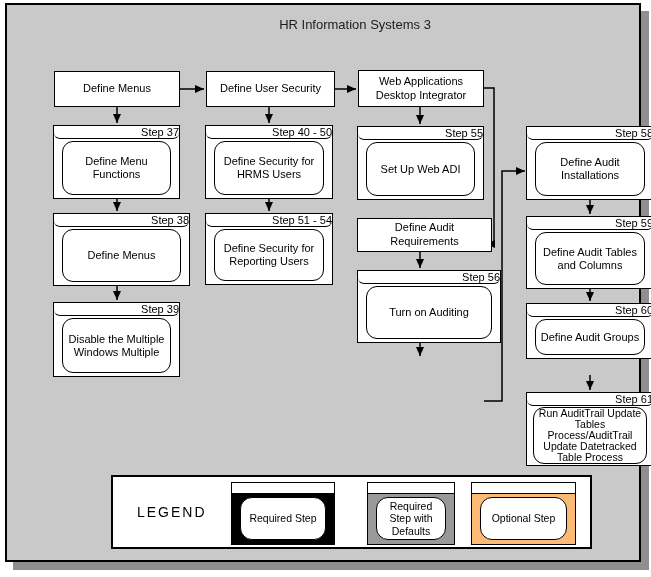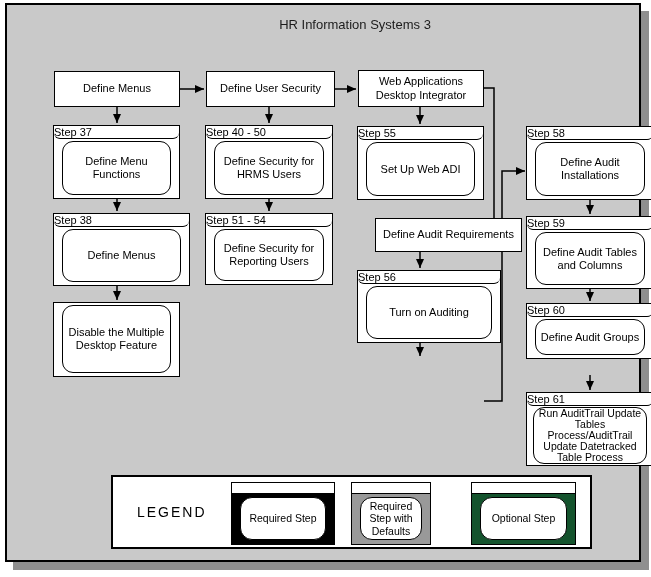--- a/index.html
+++ b/index.html
@@ -36,21 +36,21 @@
     position:absolute;background:var(--box-fill);border:1px solid var(--line-color);
     display:flex;align-items:center;justify-content:center;text-align:center;
     font-size:11px;line-height:1.25;padding:1px 4px;
   }
   .step{
     position:absolute;background:var(--box-fill);border:1px solid var(--line-color);
     display:flex;flex-direction:column;
   }
   .step-header{
     height:13px;flex:0 0 13px;border-bottom:1px solid var(--line-color);
-    text-align:left;font-size:11px;line-height:13px;background:var(--box-fill);border-radius:6px;
+    text-align:right;font-size:11px;line-height:13px;background:var(--box-fill);border-radius:6px;
   }
   .step-body{flex:1;display:flex;padding:2px 8px 3px 8px;}
   .step-rounded{
     flex:1;border:1px solid var(--line-color);border-radius:11px;background:var(--box-fill);
     display:flex;align-items:center;justify-content:center;text-align:center;
     font-size:11px;line-height:1.18;padding:1px 3px;overflow:hidden;
   }
   .step-rounded.dense{font-size:10.5px;line-height:11px;padding:0 1px;}
 
   .legend-box{
@@ -64,21 +64,21 @@
   .legend-sample{
     position:absolute;top:5px;height:63px;border:1.5px solid var(--line-color);
     display:flex;flex-direction:column;background:#fff;
   }
   .sample-header{
     flex:0 0 11px;background:#ffffff;border-bottom:1px solid var(--line-color);
   }
   .sample-body{flex:1;display:flex;padding:3px 8px 4px 8px;}
   .legend-sample.required .sample-body{background:var(--legend-required-fill);}
   .legend-sample.required-defaults .sample-body{background:var(--legend-defaults-fill);}
-  .legend-sample.optional .sample-body{background:#14532d;}
+  .legend-sample.optional .sample-body{background:#fdba74;}
   .sample-rounded{
     flex:1;background:#ffffff;border:1px solid var(--line-color);border-radius:12px;
     display:flex;align-items:center;justify-content:center;text-align:center;
     font-size:10.5px;line-height:1.15;padding:0 2px;
   }
 </style>
 </head>
 <body>
 
 <div class="drop-shadow"></div>
@@ -113,39 +113,40 @@
 
   <div class="plain-box" style="left:22px;top:71px;width:126px;height:36px">
     <span>Define Menus</span>
   </div>
   <div class="plain-box" style="left:174px;top:71px;width:129px;height:36px">
     <span>Define User Security</span>
   </div>
   <div class="plain-box" style="left:326px;top:70px;width:126px;height:37px">
     <span>Web Applications Desktop Integrator</span>
   </div>
-  <div class="plain-box" style="left:343px;top:218px;width:147px;height:34px">
+  <div class="plain-box" style="left:325px;top:218px;width:135px;height:34px">
     <span>Define Audit Requirements</span>
   </div>
 
   <div class="step" style="left:21px;top:125px;width:127px;height:74px">
     <div class="step-header">Step 37</div>
     <div class="step-body">
         <div class="step-rounded">Define Menu Functions</div>
       </div>
   </div>
   <div class="step" style="left:21px;top:213px;width:137px;height:73px">
     <div class="step-header">Step 38</div>
     <div class="step-body">
         <div class="step-rounded">Define Menus</div>
       </div>
   </div>
   <div class="step" style="left:21px;top:302px;width:127px;height:75px">
-    <div class="step-body">
-        <div class="step-rounded">Disable the Multiple Desktop Feature</div>
+    <div class="step-header">Step 39</div>
+    <div class="step-body">
+        <div class="step-rounded">Disable the Multiple Windows Multiple</div>
       </div>
   </div>
 
   <div class="step" style="left:173px;top:125px;width:128px;height:74px">
     <div class="step-header">Step 40 - 50</div>
     <div class="step-body">
         <div class="step-rounded">Define Security for HRMS Users</div>
       </div>
   </div>
   <div class="step" style="left:173px;top:213px;width:128px;height:72px">
@@ -196,21 +197,21 @@
   <div class="legend-box">
     <div class="legend-title">LEGEND</div>
 
     <div class="legend-sample required" style="left:118px;width:104px">
       <div class="sample-header"></div>
       <div class="sample-body">
         <div class="sample-rounded">Required Step</div>
       </div>
     </div>
 
-    <div class="legend-sample required-defaults" style="left:238px;width:80px">
+    <div class="legend-sample required-defaults" style="left:254px;width:88px">
       <div class="sample-header"></div>
       <div class="sample-body">
         <div class="sample-rounded">Required Step with Defaults</div>
       </div>
     </div>
 
     <div class="legend-sample optional" style="left:358px;width:105px">
       <div class="sample-header"></div>
       <div class="sample-body">
         <div class="sample-rounded">Optional Step</div>

